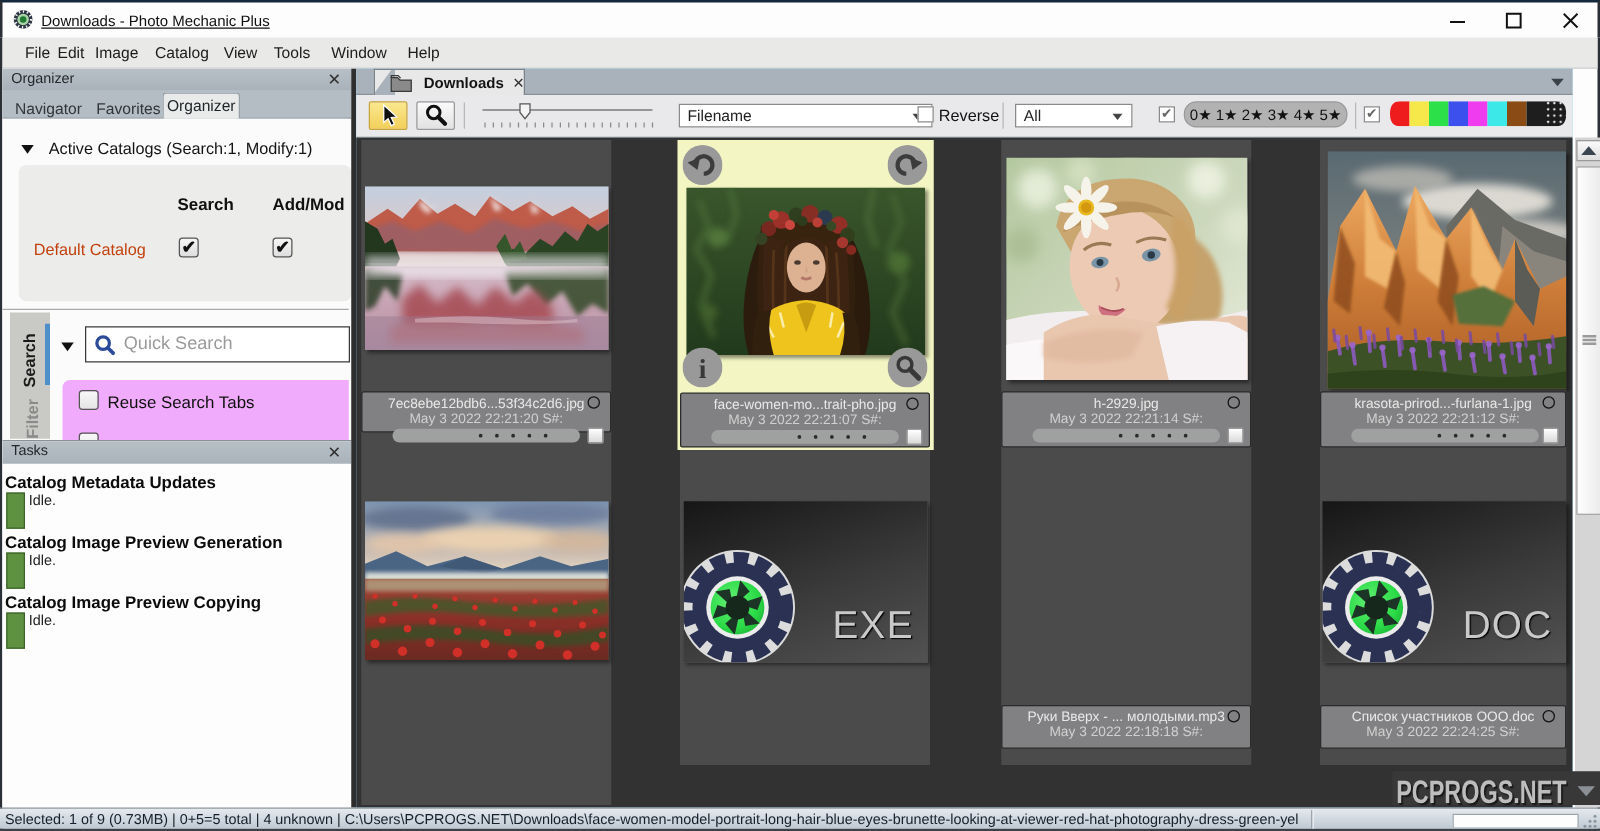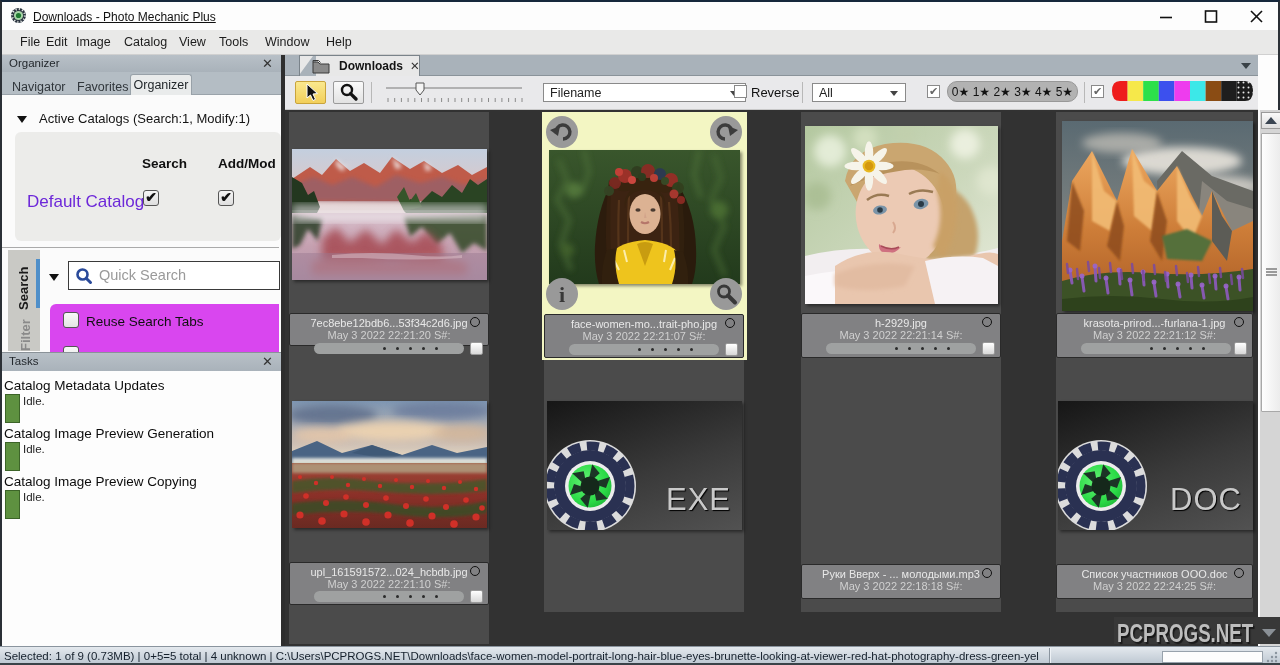--- a/index.html
+++ b/index.html
@@ -27,24 +27,24 @@
 .bold13 { font-weight:bold; font-size:13.5px; color:#101010; }
 .cb { position:absolute; width:16px; height:16px; background:linear-gradient(#f6f6f6,#dedede); border:1.5px solid #555; border-radius:3px; font-size:14px; line-height:13px; text-align:center; color:#111; font-weight:bold; }
 
 #qs { left:0; top:192px; width:277px; height:105px; background:#fbfbfb; border-top:1px solid #aaa; }
 #vstrip { left:6px; top:2px; width:32px; height:101px; background:#c9c9c5; }
 .vlabel { position:absolute; transform:rotate(-90deg); transform-origin:left top; font-weight:bold; font-size:13px; white-space:nowrap; }
 #vblue { position:absolute; right:0px; top:9px; width:4px; height:49px; background:#4f8fc9; }
 #qs-arr { left:47px; top:26px; width:0; height:0; border-left:5.5px solid transparent; border-right:5.5px solid transparent; border-top:7px solid #111; }
 #qsbox { left:66px; top:13px; width:212px; height:29px; background:#fff; border:1.5px solid #3a3a3a; }
 #qsph { left:30px; top:5px; font-size:14.5px; color:#9a9a9a; }
-#reusebox { left:48px; top:56px; width:229px; height:49px; background:#d946ef; border-radius:6px 0 0 0; }
+#reusebox { left:48px; top:56px; width:229px; height:49px; background:#f0abfc; border-radius:6px 0 0 0; }
 
 #taskpanel { left:2px; top:352px; width:279px; height:294px; background:#fdfdfd; border-top:1px solid #8a9298; }
-.taskttl { position:absolute; left:2px; font-weight:normal; font-size:13.5px; color:#0c0c0c; }
+.taskttl { position:absolute; left:2px; font-weight:bold; font-size:13.5px; color:#0c0c0c; }
 .greenbox { position:absolute; left:3px; width:15px; height:29px; background:#5e9140; border:1px solid #3c6428; }
 .idle { position:absolute; left:21px; font-size:11.5px; color:#222; }
 
 #split { left:281px; top:55px; width:4px; height:591px; background:#2e2e2e; }
 
 #main { left:285px; top:55px; width:973px; height:591px; background:#7dd3fc; }
 #mtabbar { left:0; top:0; width:973px; height:21px; background:#a9b2ba; border-bottom:1px solid #8a939a; }
 #mtab { position:absolute; left:14px; top:0; width:121px; height:21px; background:#e8e8e8; border:1px solid #7a838a; border-bottom:none; }
 #mtab-slant { position:absolute; left:0px; top:0; width:16px; height:21px; background:#a9b2ba; clip-path:polygon(0 100%, 0 85%, 13px 0, 16px 0, 16px 100%); }
 #mtabbar-arr { position:absolute; right:7px; top:8px; width:0; height:0; border-left:5px solid transparent; border-right:5px solid transparent; border-top:6px solid #3a4248; }
@@ -142,21 +142,21 @@
     <div class="ltab" style="left:10px">Navigator</div>
     <div class="ltab" style="left:75px">Favorites</div>
     <div id="activetab">Organizer</div>
   </div>
   <div class="abs" id="org-c">
     <div class="abs" id="actcat-arr"></div>
     <div class="abs" id="actcat">Active Catalogs (Search:1, Modify:1)</div>
     <div class="abs" id="catbox">
       <div class="abs bold13" style="left:127px;top:24px">Search</div>
       <div class="abs bold13" style="left:203px;top:24px">Add/Mod</div>
-      <div class="abs" style="left:12px;top:60px;font-size:17px;color:#6d28d9">Default Catalog</div>
+      <div class="abs" style="left:12px;top:60px;font-size:13px;color:#c2410c">Default Catalog</div>
       <div class="cb" style="left:128px;top:58px">✔</div>
       <div class="cb" style="left:203px;top:58px">✔</div>
     </div>
   </div>
   <div class="abs" id="qs">
     <div class="abs" id="vstrip">
       <div class="vlabel" style="left:8px;top:60px;color:#1a1a1a">Search</div>
       <div id="vblue"></div>
       <div class="vlabel" style="left:10px;top:101px;color:#8a8a8a">Filter</div>
     </div>
@@ -668,33 +668,20 @@
         <div class="fslider">
           <div class="fdot" style="left:69px"></div>
           <div class="fdot" style="left:82px"></div>
           <div class="fdot" style="left:95px"></div>
           <div class="fdot" style="left:108px"></div>
           <div class="fdot" style="left:121px"></div>
         </div>
         <div class="fcheck"></div>
     </div>
 
-    <div class="footer" style="left:4px;top:452px;height:43px">
-      <div class="fname">upl_161591572...024_hcbdb.jpg</div>
-        <div class="fdate">May 3 2022 22:21:10 S#:</div>
-      <div class="fcirc"></div>
-        <div class="fslider" style="top:28px">
-          <div class="fdot" style="left:69px"></div>
-          <div class="fdot" style="left:82px"></div>
-          <div class="fdot" style="left:95px"></div>
-          <div class="fdot" style="left:108px"></div>
-          <div class="fdot" style="left:121px"></div>
-        </div>
-        <div class="fcheck" style="top:27px"></div>
-    </div>
     <div class="footer" style="left:516px;top:454px;height:35px">
       <div class="fname">Руки Вверх - ... молодыми.mp3</div>
         <div class="fdate">May 3 2022 22:18:18 S#:</div>
         <div class="fcirc"></div>
     </div>
     <div class="footer" style="left:771px;top:454px;width:197px;height:35px">
       <div class="fname">Список участников ООО.doc</div>
         <div class="fdate">May 3 2022 22:24:25 S#:</div>
         <div class="fcirc"></div>
     </div>

